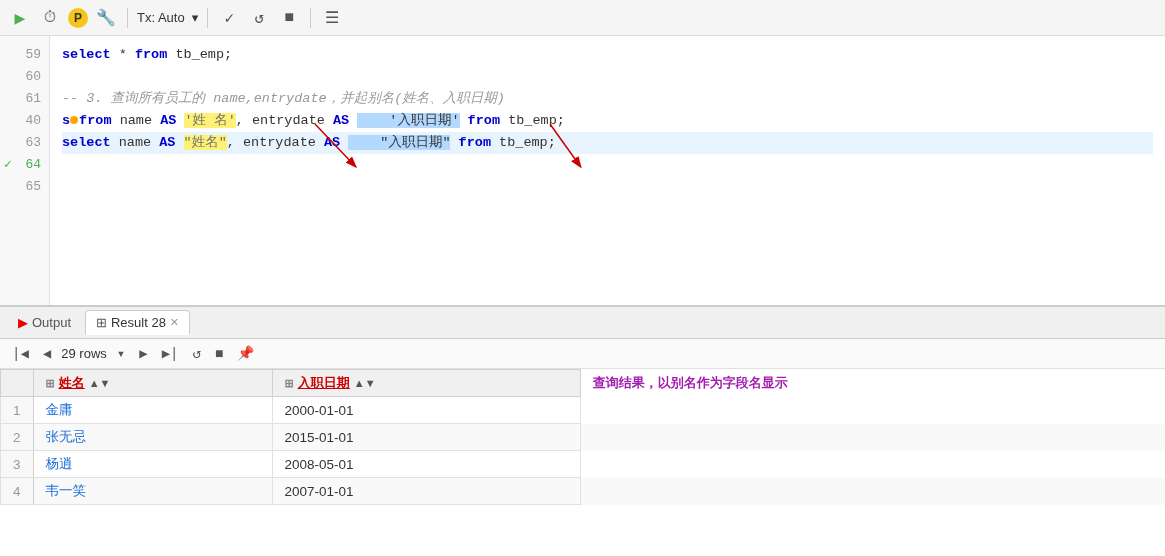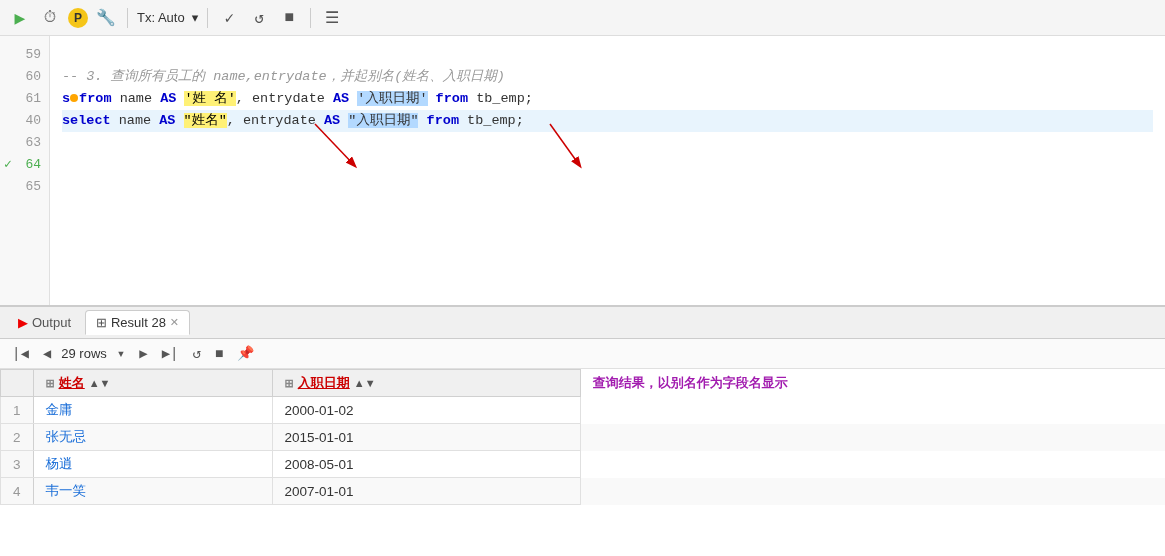--- a/index.html
+++ b/index.html
@@ -87,22 +87,22 @@
     }
 
     
     .kw { color: #0000cd; font-weight: bold; } 
     .cm { color: #999; font-style: italic; } 
     .tbl { color: #333; }
     .col { color: #333; }
     .alias-yellow { background: #fff176; color: #333; }
     .alias-underline { color: #c00; text-decoration: underline; }
     .alias-blue { background: #b3d9ff; color: #333; }
-    .str-yellow { background: #fff176; color: #000000; }
-    .str-blue { background: #b3d9ff; color: #333; }
+    .str-yellow { background: #fff176; color: #737373; }
+    .str-blue { background: #b3d9ff; color: #333; padding-left: 32px; }
     .dot-orange {
       display: inline-block;
       width: 8px; height: 8px;
       background: orange;
       border-radius: 50%;
       vertical-align: middle;
       margin-right: 1px;
     }
 
     
@@ -245,20 +245,23 @@
     <div class="ln">63</div>
     <div class="ln active-indicator">
       <span style="color:#4caf50;position:absolute;left:4px;">✓</span>64
     </div>
     <div class="ln">65</div>
   </div>
 
   <div class="editor-wrapper">
     <div class="code-content">
 
+      <div class="code-line">
+        <span class="kw">select</span> * <span class="kw">from</span> <span class="tbl">tb_emp</span>;
+      </div>
 
       <div class="code-line">&nbsp;</div>
 
       <div class="code-line">
         <span class="cm">-- 3. 查询所有员工的 name,entrydate，并起别名(姓名、入职日期)</span>
       </div>
 
 
       <div class="code-line">
         <span class="kw">s</span><span class="dot-orange"></span><span class="kw">from</span> <span class="col">name</span> <span class="kw">AS</span> <span class="str-yellow">'姓 名'</span>, entrydate <span class="kw">AS</span> <span class="str-blue">'入职日期'</span> <span class="kw">from</span> <span class="tbl">tb_emp</span>;
@@ -353,21 +356,21 @@
           </th>
           <th style="border:none;background:#fff;">
             <span class="annot-text">查询结果，以别名作为字段名显示</span>
           </th>
         </tr>
       </thead>
       <tbody>
         <tr>
           <td>1</td>
           <td><a class="name-link">金庸</a></td>
-          <td>2000-01-02</td>
+          <td>2000-01-01</td>
           <td style="border:none;"></td>
         </tr>
         <tr>
           <td>2</td>
           <td><a class="name-link">张无忌</a></td>
           <td>2015-01-01</td>
           <td style="border:none;"></td>
         </tr>
         <tr>
           <td>3</td>

